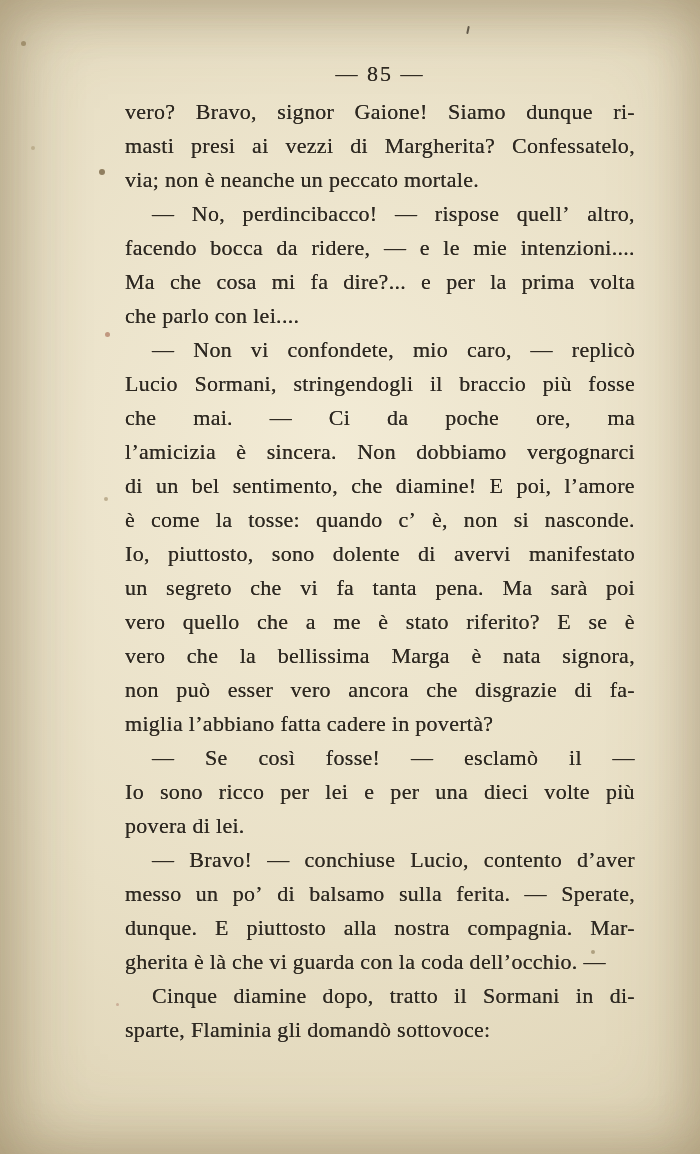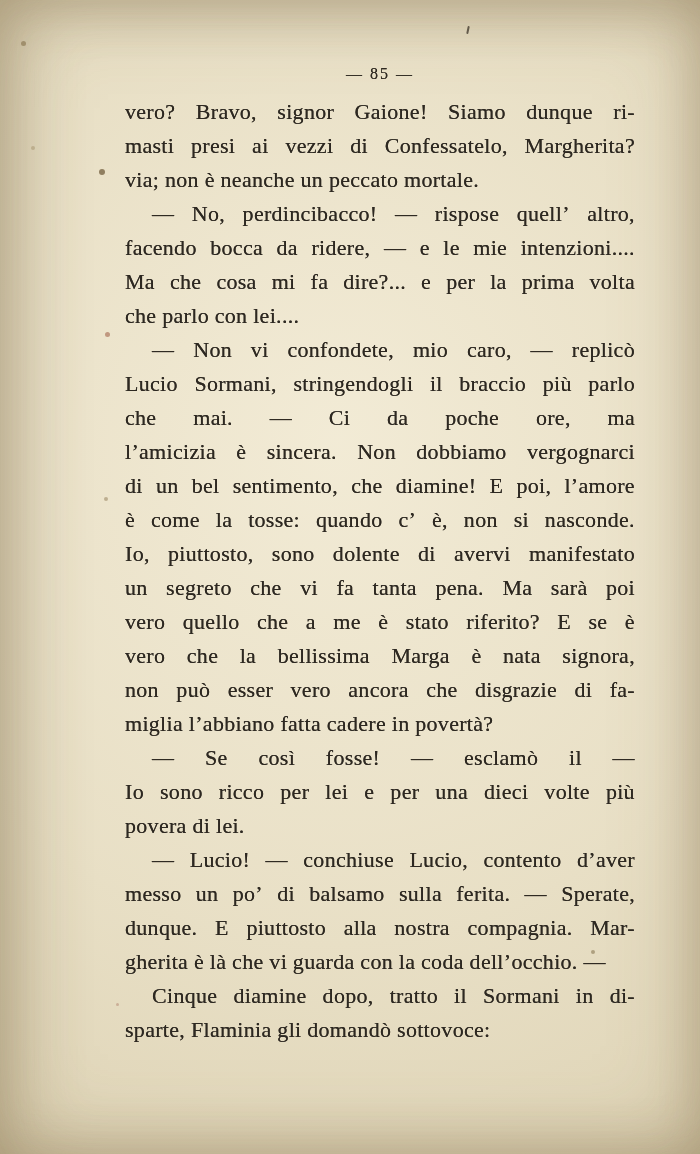--- a/index.html
+++ b/index.html
@@ -22,21 +22,21 @@
       inset 0 0 90px rgba(122, 101, 62, 0.28),
       inset 30px 0 60px rgba(115, 95, 58, 0.16),
       inset 0 18px 45px rgba(115, 95, 58, 0.14),
       inset -12px -10px 45px rgba(130, 110, 70, 0.12);
   }
   .page-number {
     position: absolute;
     left: 125px; top: 58px; width: 510px; height: 32px;
     line-height: 32px;
     text-align: center;
-    font-size: 16px;
+    font-size: 22px;
     letter-spacing: 2px;
     color: #2f2a22;
     text-shadow: 0 0 0.6px rgba(47, 42, 34, 0.85);
   }
   .body-text {
     position: absolute;
     left: 125px; top: 95px; width: 510px;
     font-size: 22px;
     letter-spacing: 0.3px;
     color: #2d2821;
@@ -76,22 +76,22 @@
         <span>Siamo</span>
         <span>dunque</span>
         <span>ri-</span>
       </div>
       <div class="line just">
         <span>masti</span>
         <span>presi</span>
         <span>ai</span>
         <span>vezzi</span>
         <span>di</span>
+        <span>Margherita?</span>
         <span>Confessatelo,</span>
-        <span>Margherita?</span>
       </div>
       <div class="line">via; non è neanche un peccato mortale.</div>
       <div class="line just ind">
         <span>—</span>
         <span>No,</span>
         <span>perdincibacco!</span>
         <span>—</span>
         <span>rispose</span>
         <span>quell’</span>
         <span>altro,</span>
@@ -131,21 +131,21 @@
         <span>—</span>
         <span>replicò</span>
       </div>
       <div class="line just">
         <span>Lucio</span>
         <span>Sormani,</span>
         <span>stringendogli</span>
         <span>il</span>
         <span>braccio</span>
         <span>più</span>
-        <span>parlo</span>
+        <span>fosse</span>
       </div>
       <div class="line just">
         <span>che</span>
         <span>mai.</span>
         <span>—</span>
         <span>Ci</span>
         <span>da</span>
         <span>poche</span>
         <span>ore,</span>
         <span>ma</span>
@@ -256,21 +256,21 @@
         <span>e</span>
         <span>per</span>
         <span>una</span>
         <span>dieci</span>
         <span>volte</span>
         <span>più</span>
       </div>
       <div class="line">povera di lei.</div>
       <div class="line just ind">
         <span>—</span>
-        <span>Lucio!</span>
+        <span>Bravo!</span>
         <span>—</span>
         <span>conchiuse</span>
         <span>Lucio,</span>
         <span>contento</span>
         <span>d’aver</span>
       </div>
       <div class="line just">
         <span>messo</span>
         <span>un</span>
         <span>po’</span>

